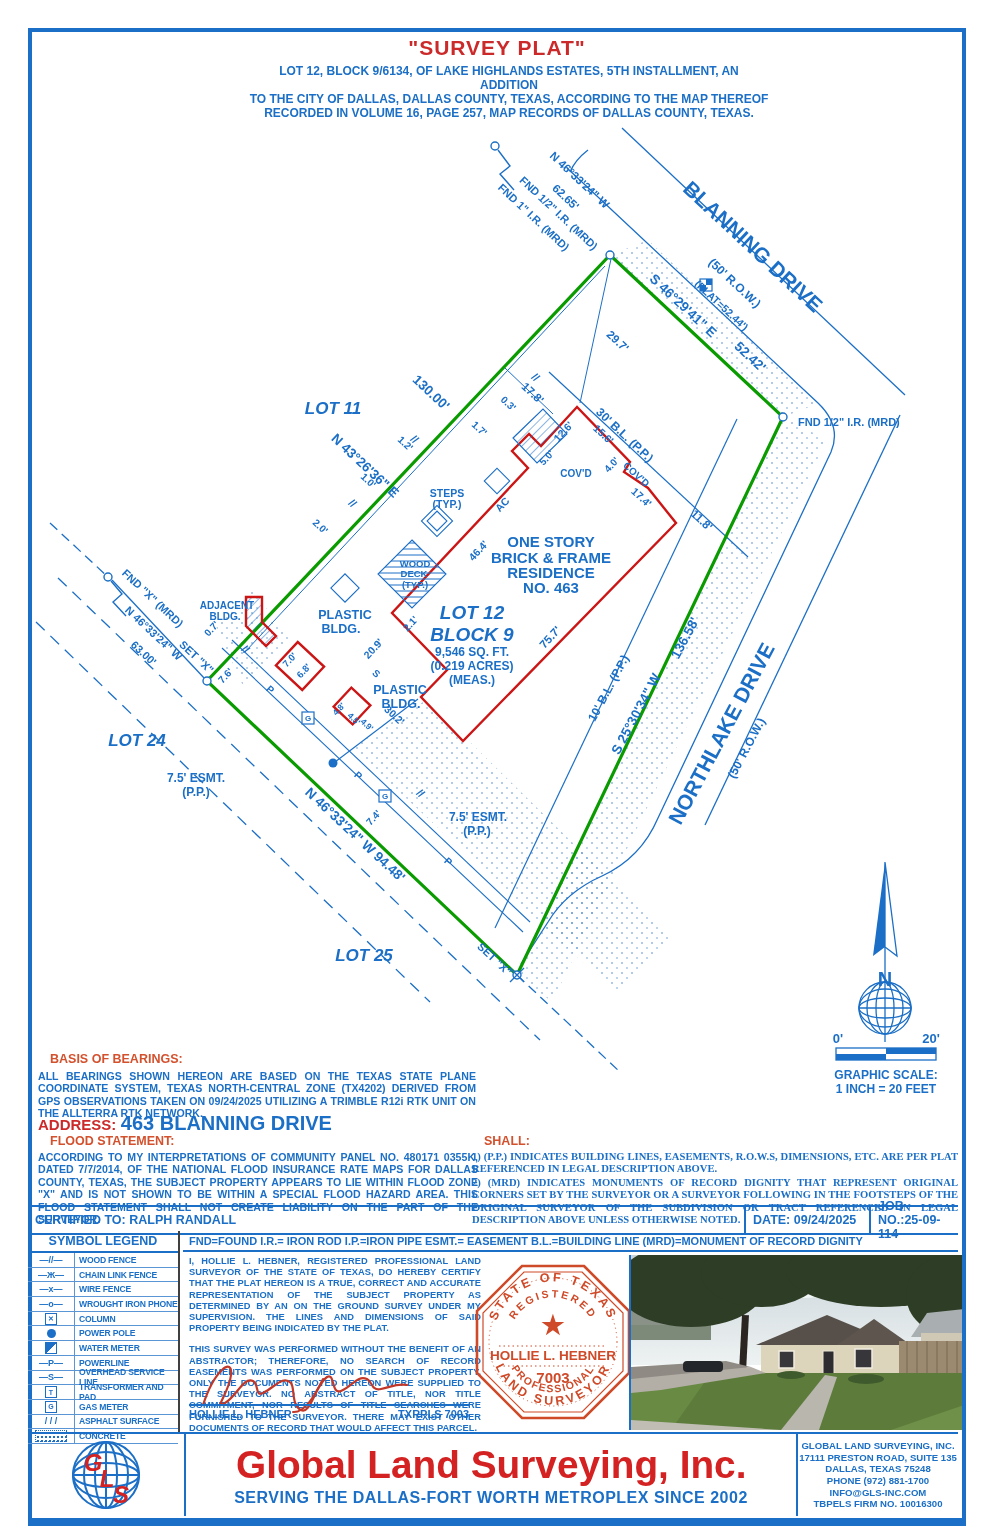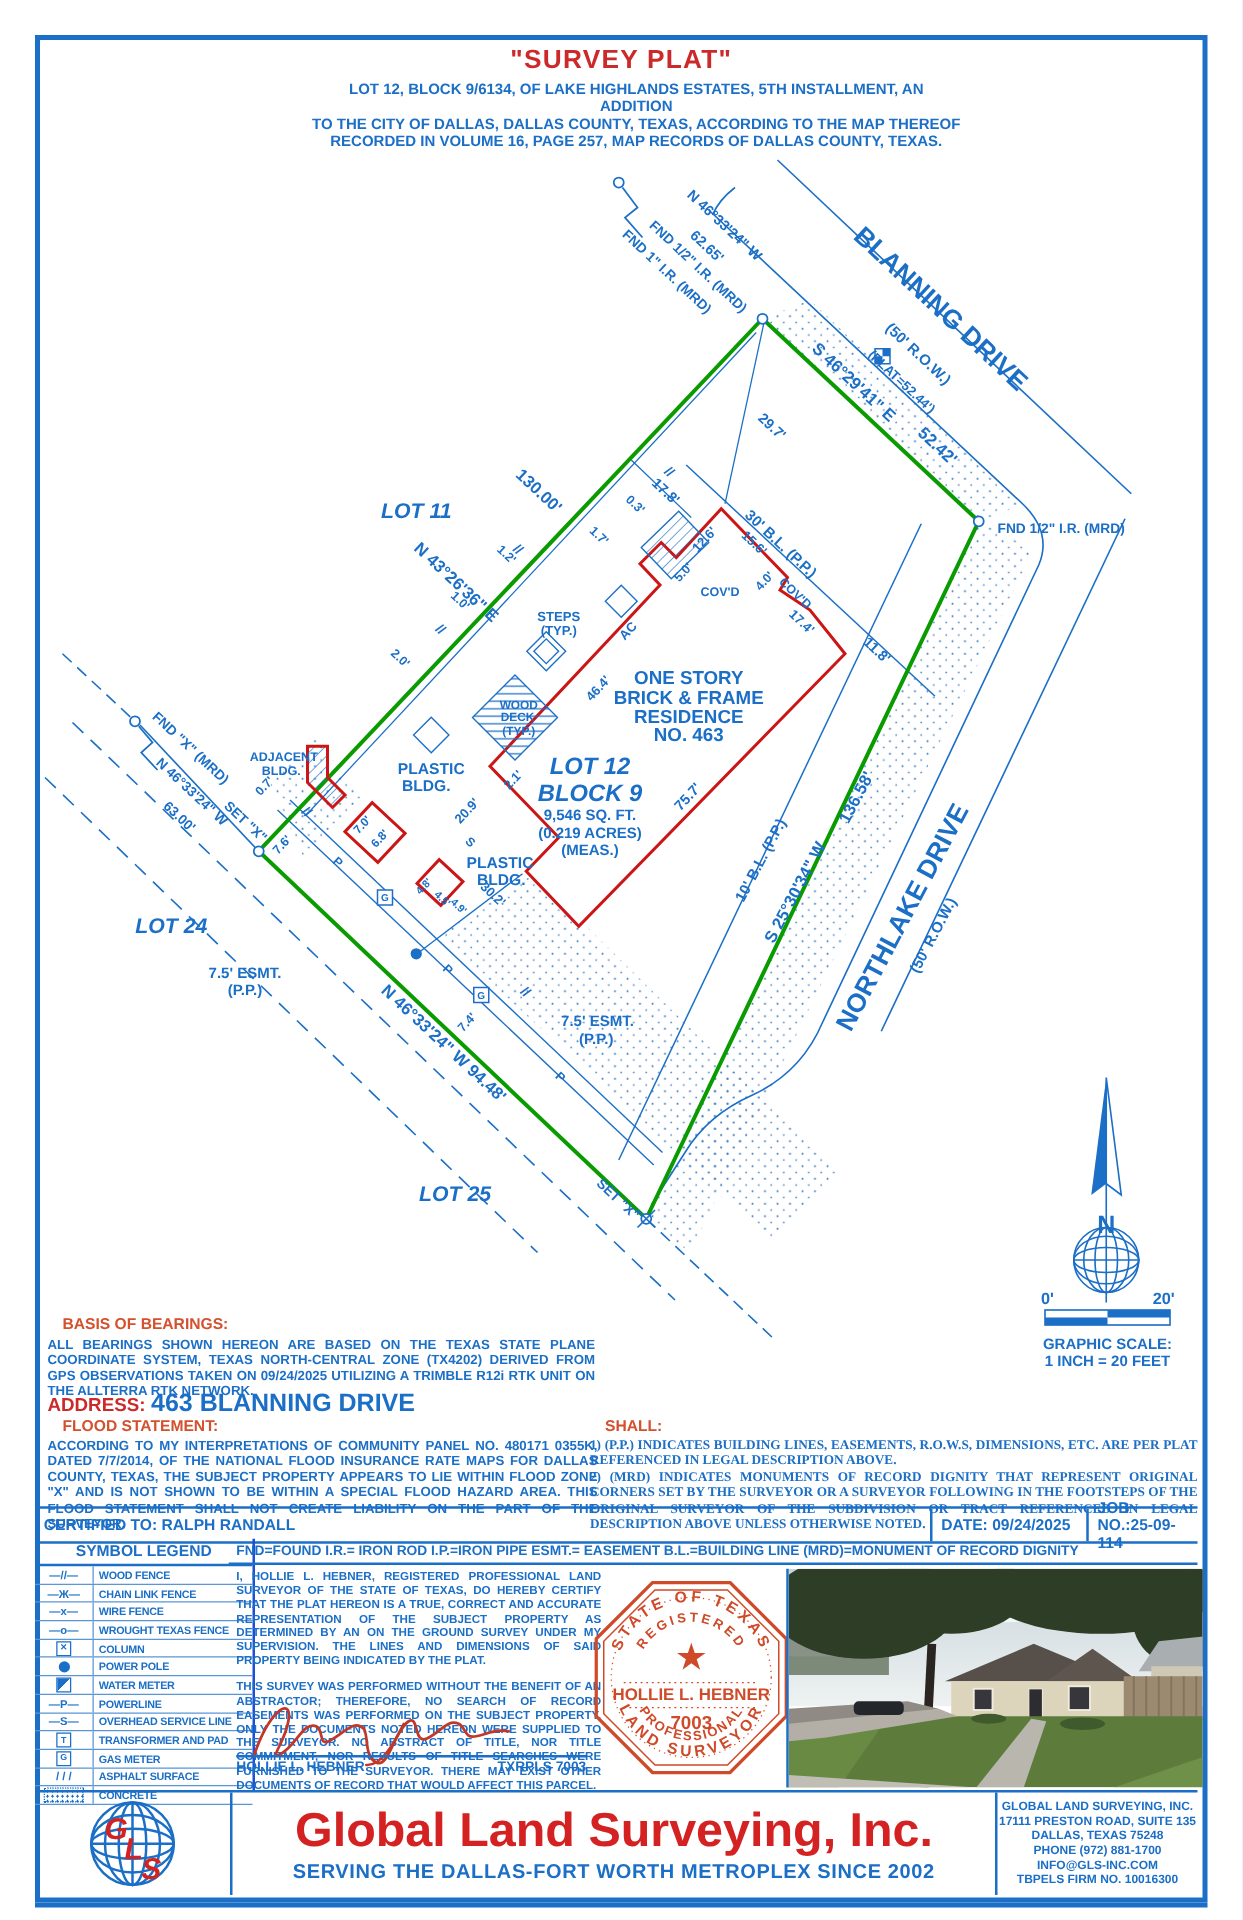--- a/index.html
+++ b/index.html
@@ -16,21 +16,21 @@
   .desc{font-size:12px;line-height:14px;}
   .smallpara{font-size:10.6px;line-height:12.4px;text-align:justify;}
   .heading{font-size:12.5px;padding-left:12px;}
   .addr-label{font-size:15px;}
   .addr-val{font-size:20px;}
   .certbar{position:absolute;left:28px;top:1205px;width:930px;height:26px;border-top:2px solid #1b6fc6;border-bottom:2px solid #1b6fc6;display:flex;}
   .certbar .cell{display:flex;align-items:center;font-size:12.5px;font-weight:bold;color:#1b6fc6;padding:0 7px;}
   .certbar .c1{flex:0 0 702px;}
   .certbar .c2{flex:0 0 109px;border-left:2px solid #1b6fc6;}
   .certbar .c3{flex:1;border-left:2px solid #1b6fc6;}
-  .legend{position:absolute;left:28px;top:1231px;width:176px;height:201px;border-right:2px solid #1d4ed8;box-sizing:border-box;}
+  .legend{position:absolute;left:28px;top:1231px;width:152px;height:201px;border-right:2px solid #404040;box-sizing:border-box;}
   .legend-title{height:20px;border-bottom:2px solid #1b6fc6;display:flex;align-items:center;justify-content:center;font-size:12.5px;font-weight:bold;color:#1b6fc6;}
   .legend-row{display:flex;height:13.7px;border-bottom:1px solid #5a95d6;align-items:center;}
   .legend-sym{flex:0 0 46px;border-right:1px solid #5a95d6;height:100%;display:flex;align-items:center;justify-content:center;color:#1b6fc6;font-weight:bold;font-size:9px;overflow:hidden;}
   .legend-lab{flex:1;color:#1b6fc6;font-weight:bold;font-size:8.6px;padding-left:4px;letter-spacing:-0.2px;}
   .sym-box{width:10px;height:10px;border:1.4px solid #1b6fc6;display:flex;align-items:center;justify-content:center;font-size:7px;line-height:1;color:#1b6fc6;font-weight:bold;}
   .sym-half{width:10px;height:10px;border:1.4px solid #1b6fc6;background:linear-gradient(135deg,#1b6fc6 0 50%,#fff 50%);}
   .sym-dot{width:9px;height:9px;border-radius:50%;background:#1b6fc6;}
   .sym-stip{width:30px;height:10px;border:1px dotted #1b6fc6;background-image:radial-gradient(#1b6fc6 0.8px,transparent 0.9px);background-size:4px 4px;}
   .abbrevbar{position:absolute;left:183px;top:1231px;width:775px;height:21px;border-bottom:2px solid #1b6fc6;display:flex;align-items:center;color:#1b6fc6;font-weight:bold;font-size:11px;padding-left:6px;box-sizing:border-box;white-space:nowrap;overflow:hidden;}
   .certcol{position:absolute;left:189px;top:1256px;width:292px;color:#1b6fc6;font-weight:bold;font-size:9.3px;line-height:11.2px;text-align:justify;}
@@ -298,21 +298,21 @@
         <div class="legend-row">
           <div class="legend-sym">—Ж—</div>
           <div class="legend-lab">CHAIN LINK FENCE</div>
         </div>
         <div class="legend-row">
           <div class="legend-sym">—x—</div>
           <div class="legend-lab">WIRE FENCE</div>
         </div>
         <div class="legend-row">
           <div class="legend-sym">—o—</div>
-          <div class="legend-lab">WROUGHT TEXAS FENCE</div>
+          <div class="legend-lab">WROUGHT IRON PHONE</div>
         </div>
         <div class="legend-row">
           <div class="legend-sym">
             <span class="sym-box">✕</span>
           </div>
           <div class="legend-lab">COLUMN</div>
         </div>
         <div class="legend-row">
           <div class="legend-sym">
             <span class="sym-dot"></span>

